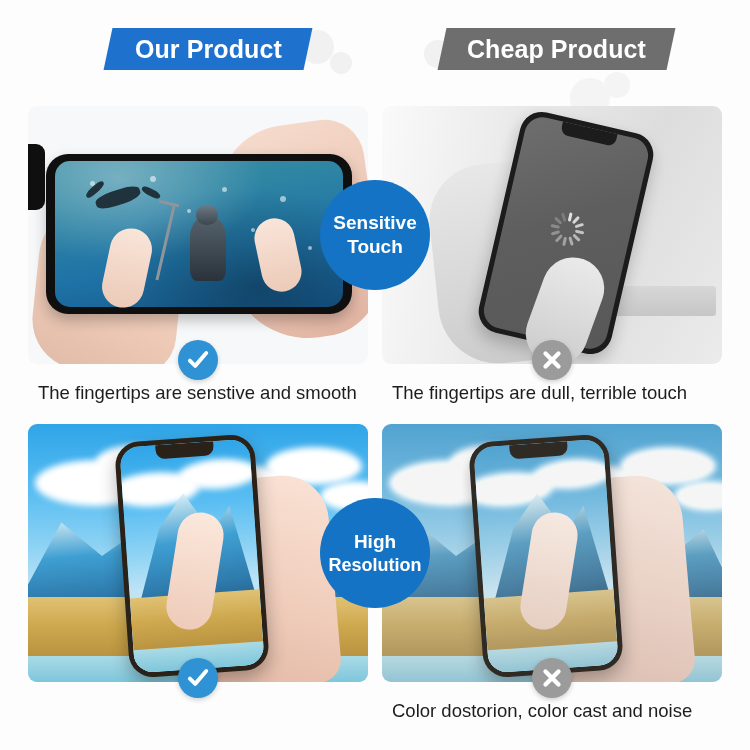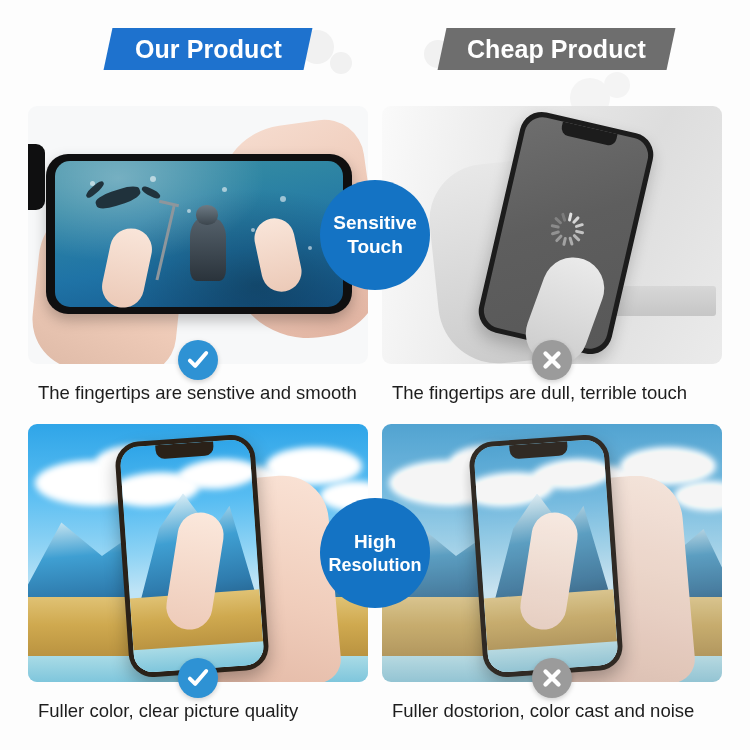--- a/index.html
+++ b/index.html
@@ -439,16 +439,15 @@
     <div class="l1">High</div>
     <div class="l2">Resolution</div>
   </div>
   <div class="feature f-touch">
     <div class="l1">Sensitive</div>
     <div class="l2">Touch</div>
   </div>
 
   <div class="caption c-tl">The fingertips are senstive and smooth</div>
   <div class="caption c-tr">The fingertips are dull, terrible touch</div>
-  <div class="caption c-bl">Fuller color, clear picture quality</div>
-  <div class="caption c-br">Fuller dostorion, color cast and noise</div>
+  <div class="caption c-br">Color dostorion, color cast and noise</div>
 
 </div>
 
 </body></html>

